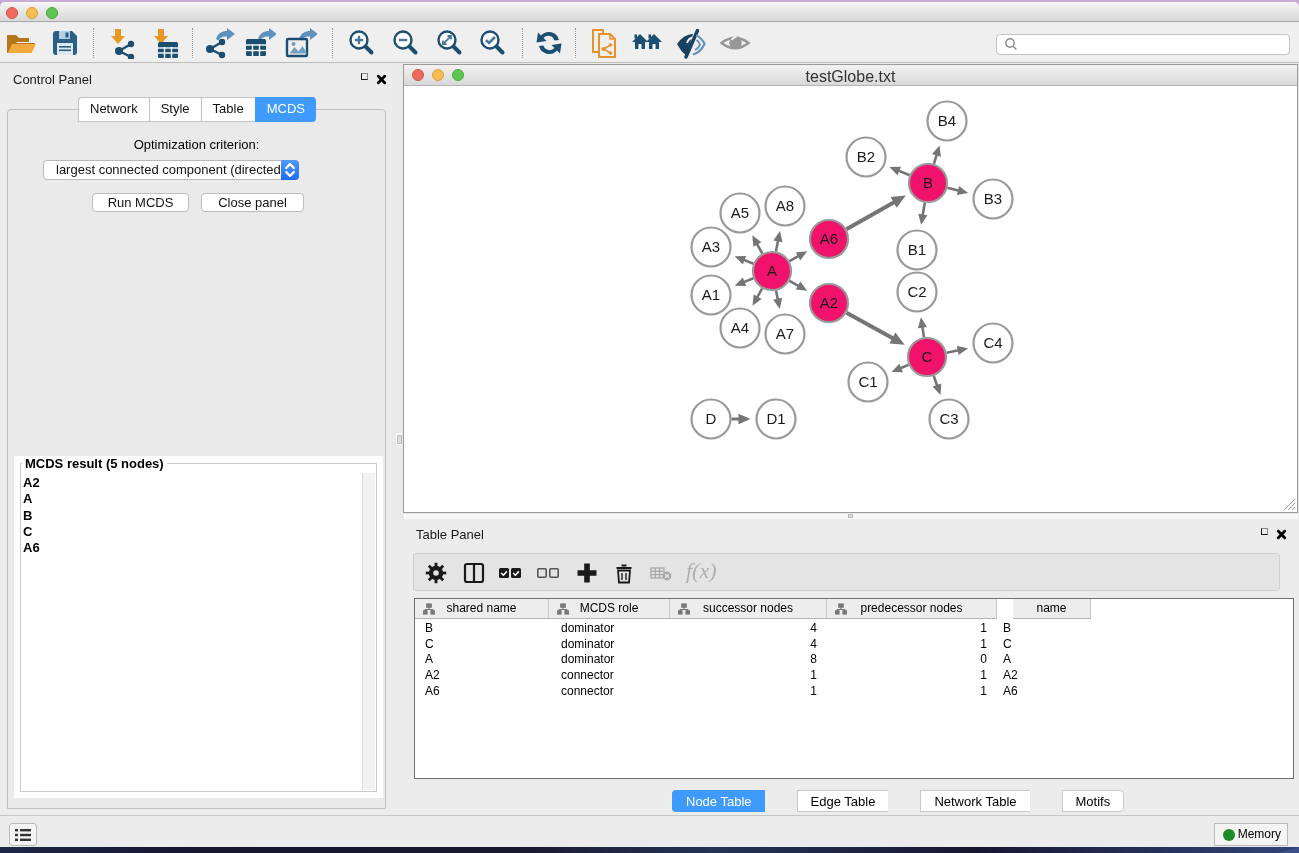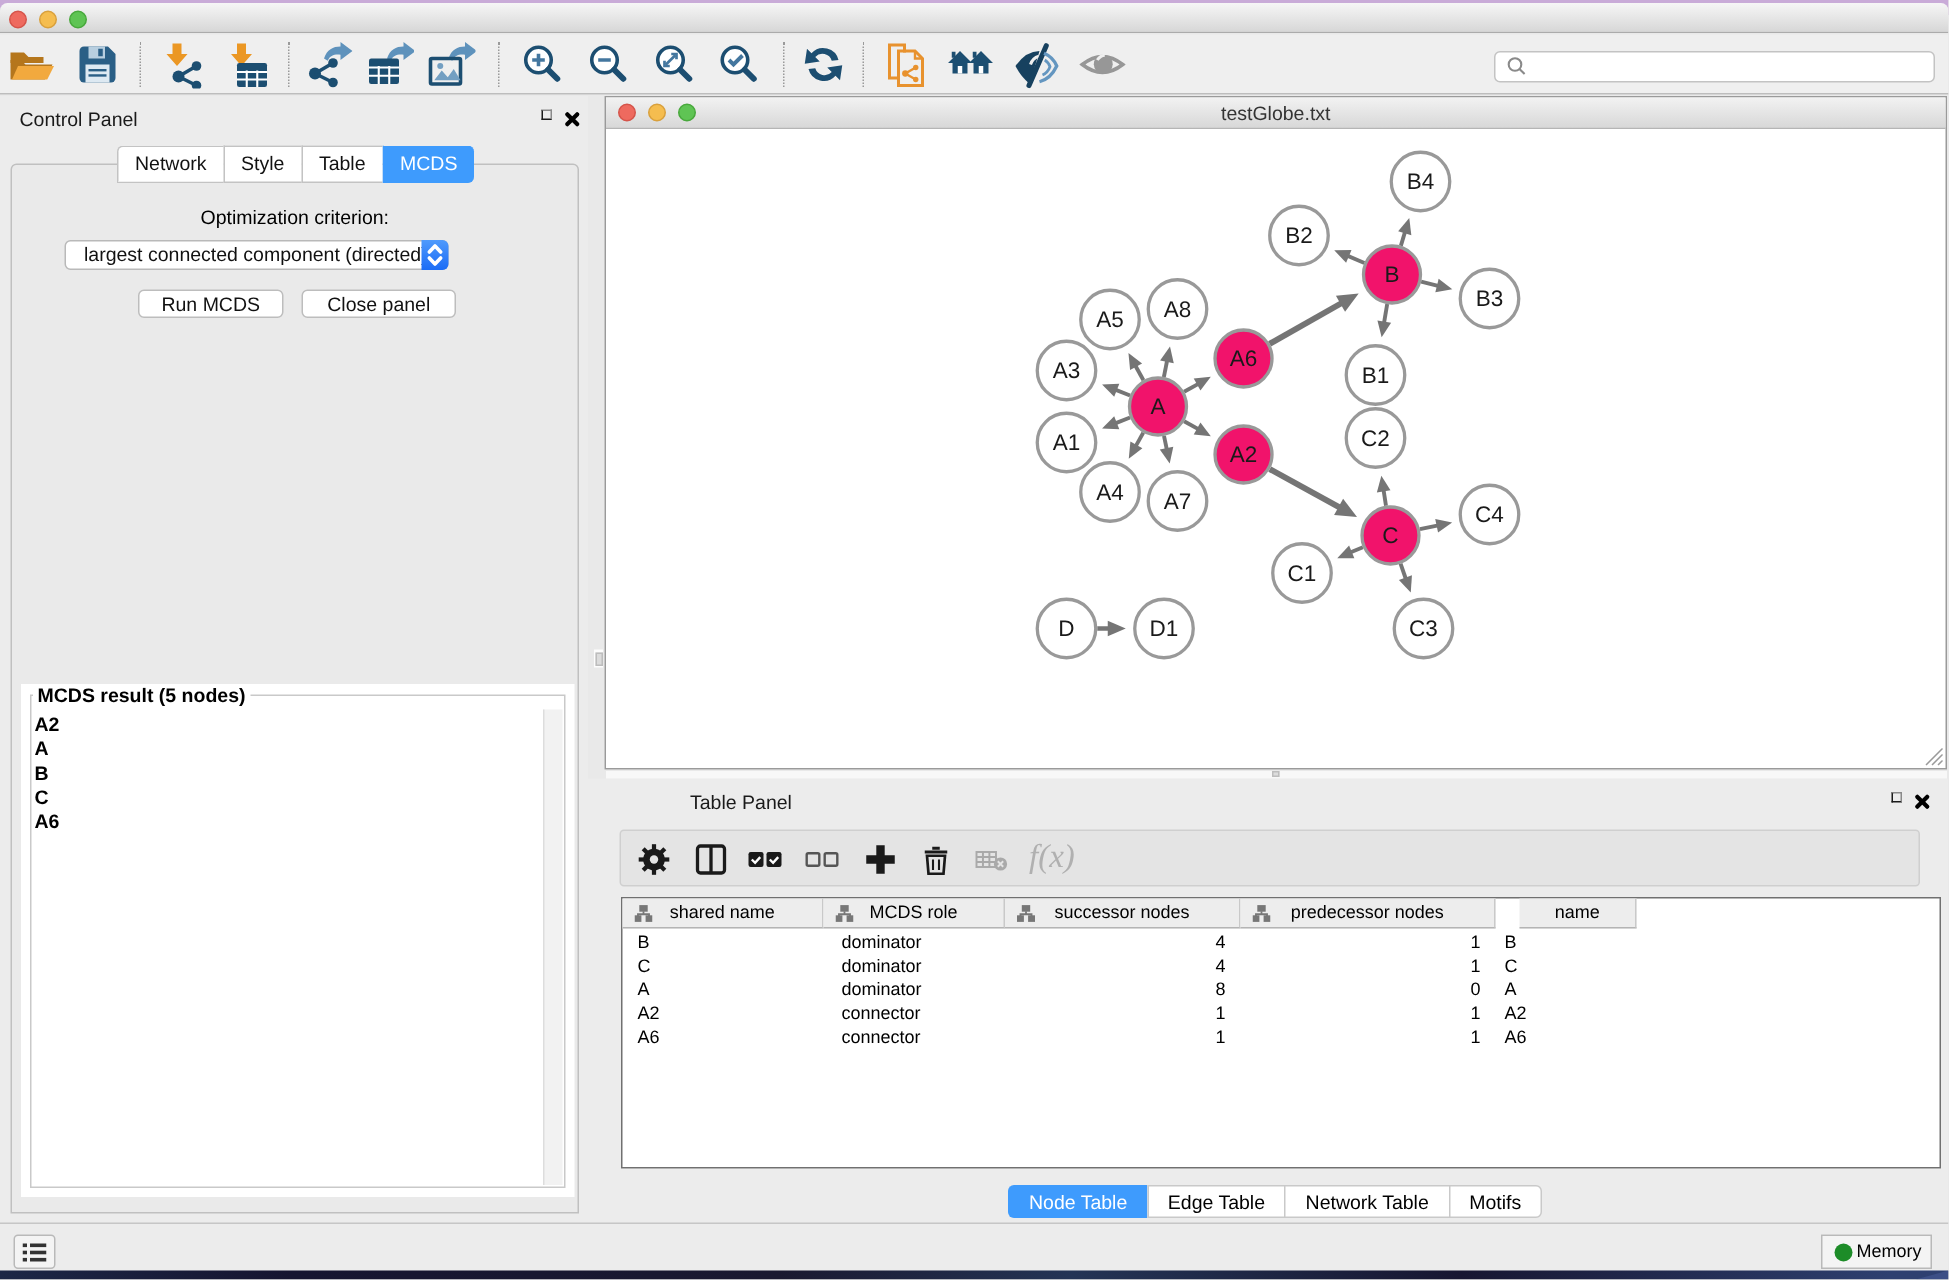--- a/index.html
+++ b/index.html
@@ -60,34 +60,34 @@
   line-height:16.3px; padding:2px 0 0 1px; }
 #mcdsscroll { position:absolute; top:9px; right:1px; bottom:1px; width:13px;
   background:#f2f2f2; border-left:1px solid #ddd; }
 
 
 #netwin { left:403px; top:64px; width:895px; height:449px; background:#fff;
   border:1px solid #9a9a9a; }
 #nettitle { position:absolute; left:0; top:0; width:100%; height:21px;
   background:linear-gradient(#f2f2f2,#d8d8d8); border-bottom:1px solid #b5b5b5; }
 #nettitle .title { position:absolute; left:0; right:0; top:3px; text-align:center;
-  font-size:13px; color:#333; }
+  font-size:16px; color:#333; }
 .tl2 { position:absolute; top:4px; width:12px; height:12px; border-radius:50%; }
 
 
 #tpanel { left:392px; top:519px; width:907px; height:296px; background:#ececec; }
 #ttoolbar { position:absolute; left:21px; top:34px; width:867px; height:38px;
   background:#e4e4e4; border:1px solid #cfcfcf; border-radius:3px; }
 #ttable { position:absolute; left:22px; top:79px; width:880px; height:181px;
   background:#fff; border:1px solid #707070; }
 .th { position:absolute; top:0; height:20px; background:#ededed;
   border-right:1px solid #c9c9c9; border-bottom:1px solid #b4b4b4; font-size:12px;
   text-align:center; line-height:19px; }
 .td { position:absolute; font-size:12px; height:16px; line-height:16px; }
-#ttabs { position:absolute; left:280px; top:271px; display:flex; height:22px; }
+#ttabs { position:absolute; left:280px; top:271px; display:flex; height:22px;gap:32px; }
 .ttab { font-size:13px; padding:3px 13px 4px; background:#fff; border:1px solid #c9c9c9;
   border-right:none; }
 .ttab:first-child { border-radius:4px 0 0 4px; background:#3e9bfd; color:#fff; border-color:#3e9bfd; }
 .ttab:last-child { border-right:1px solid #c9c9c9; border-radius:0 4px 4px 0; }
 
 
 .ti { position:absolute; top:7px; width:24px; height:24px; }
 #fx { position:absolute; left:272px; top:4px; font-family:"Liberation Serif", serif;
   font-style:italic; font-size:22px; color:#b0b0b0; }
 .hi { width:12px; height:12px; position:absolute; left:8px; top:4px; }
@@ -389,21 +389,21 @@
   <svg width="14" height="14" style="position:absolute; right:1px; bottom:1px" viewBox="0 0 14 14">
     <g stroke="#9a9a9a" stroke-width="1">
       <line x1="13" y1="2" x2="2" y2="13"></line>
         <line x1="13" y1="6" x2="6" y2="13"></line>
         <line x1="13" y1="10" x2="10" y2="13"></line>
     </g>
   </svg>
 </div>
 
 <div class="abs" id="tpanel">
-  <div class="ptitle" style="left:24px;margin-left:44px;">Table Panel</div>
+  <div class="ptitle" style="left:24px;">Table Panel</div>
   <div class="pbtns" style="right:12px;"><span class="sq"></span><svg class="px" width="11" height="11" viewBox="0 0 11 11">
         <g transform="rotate(45 5.5 5.5)">
           <rect x="4.1" y="-0.5" width="2.8" height="12" rx="1.2" fill="#000"></rect>
           <rect x="-0.5" y="4.1" width="12" height="2.8" rx="1.2" fill="#000"></rect>
         </g>
       </svg></div>
   <div id="ttoolbar">
 
     <svg class="ti" style="left:10px" viewBox="0 0 24 24">
       <g fill="#1a1a1a">

